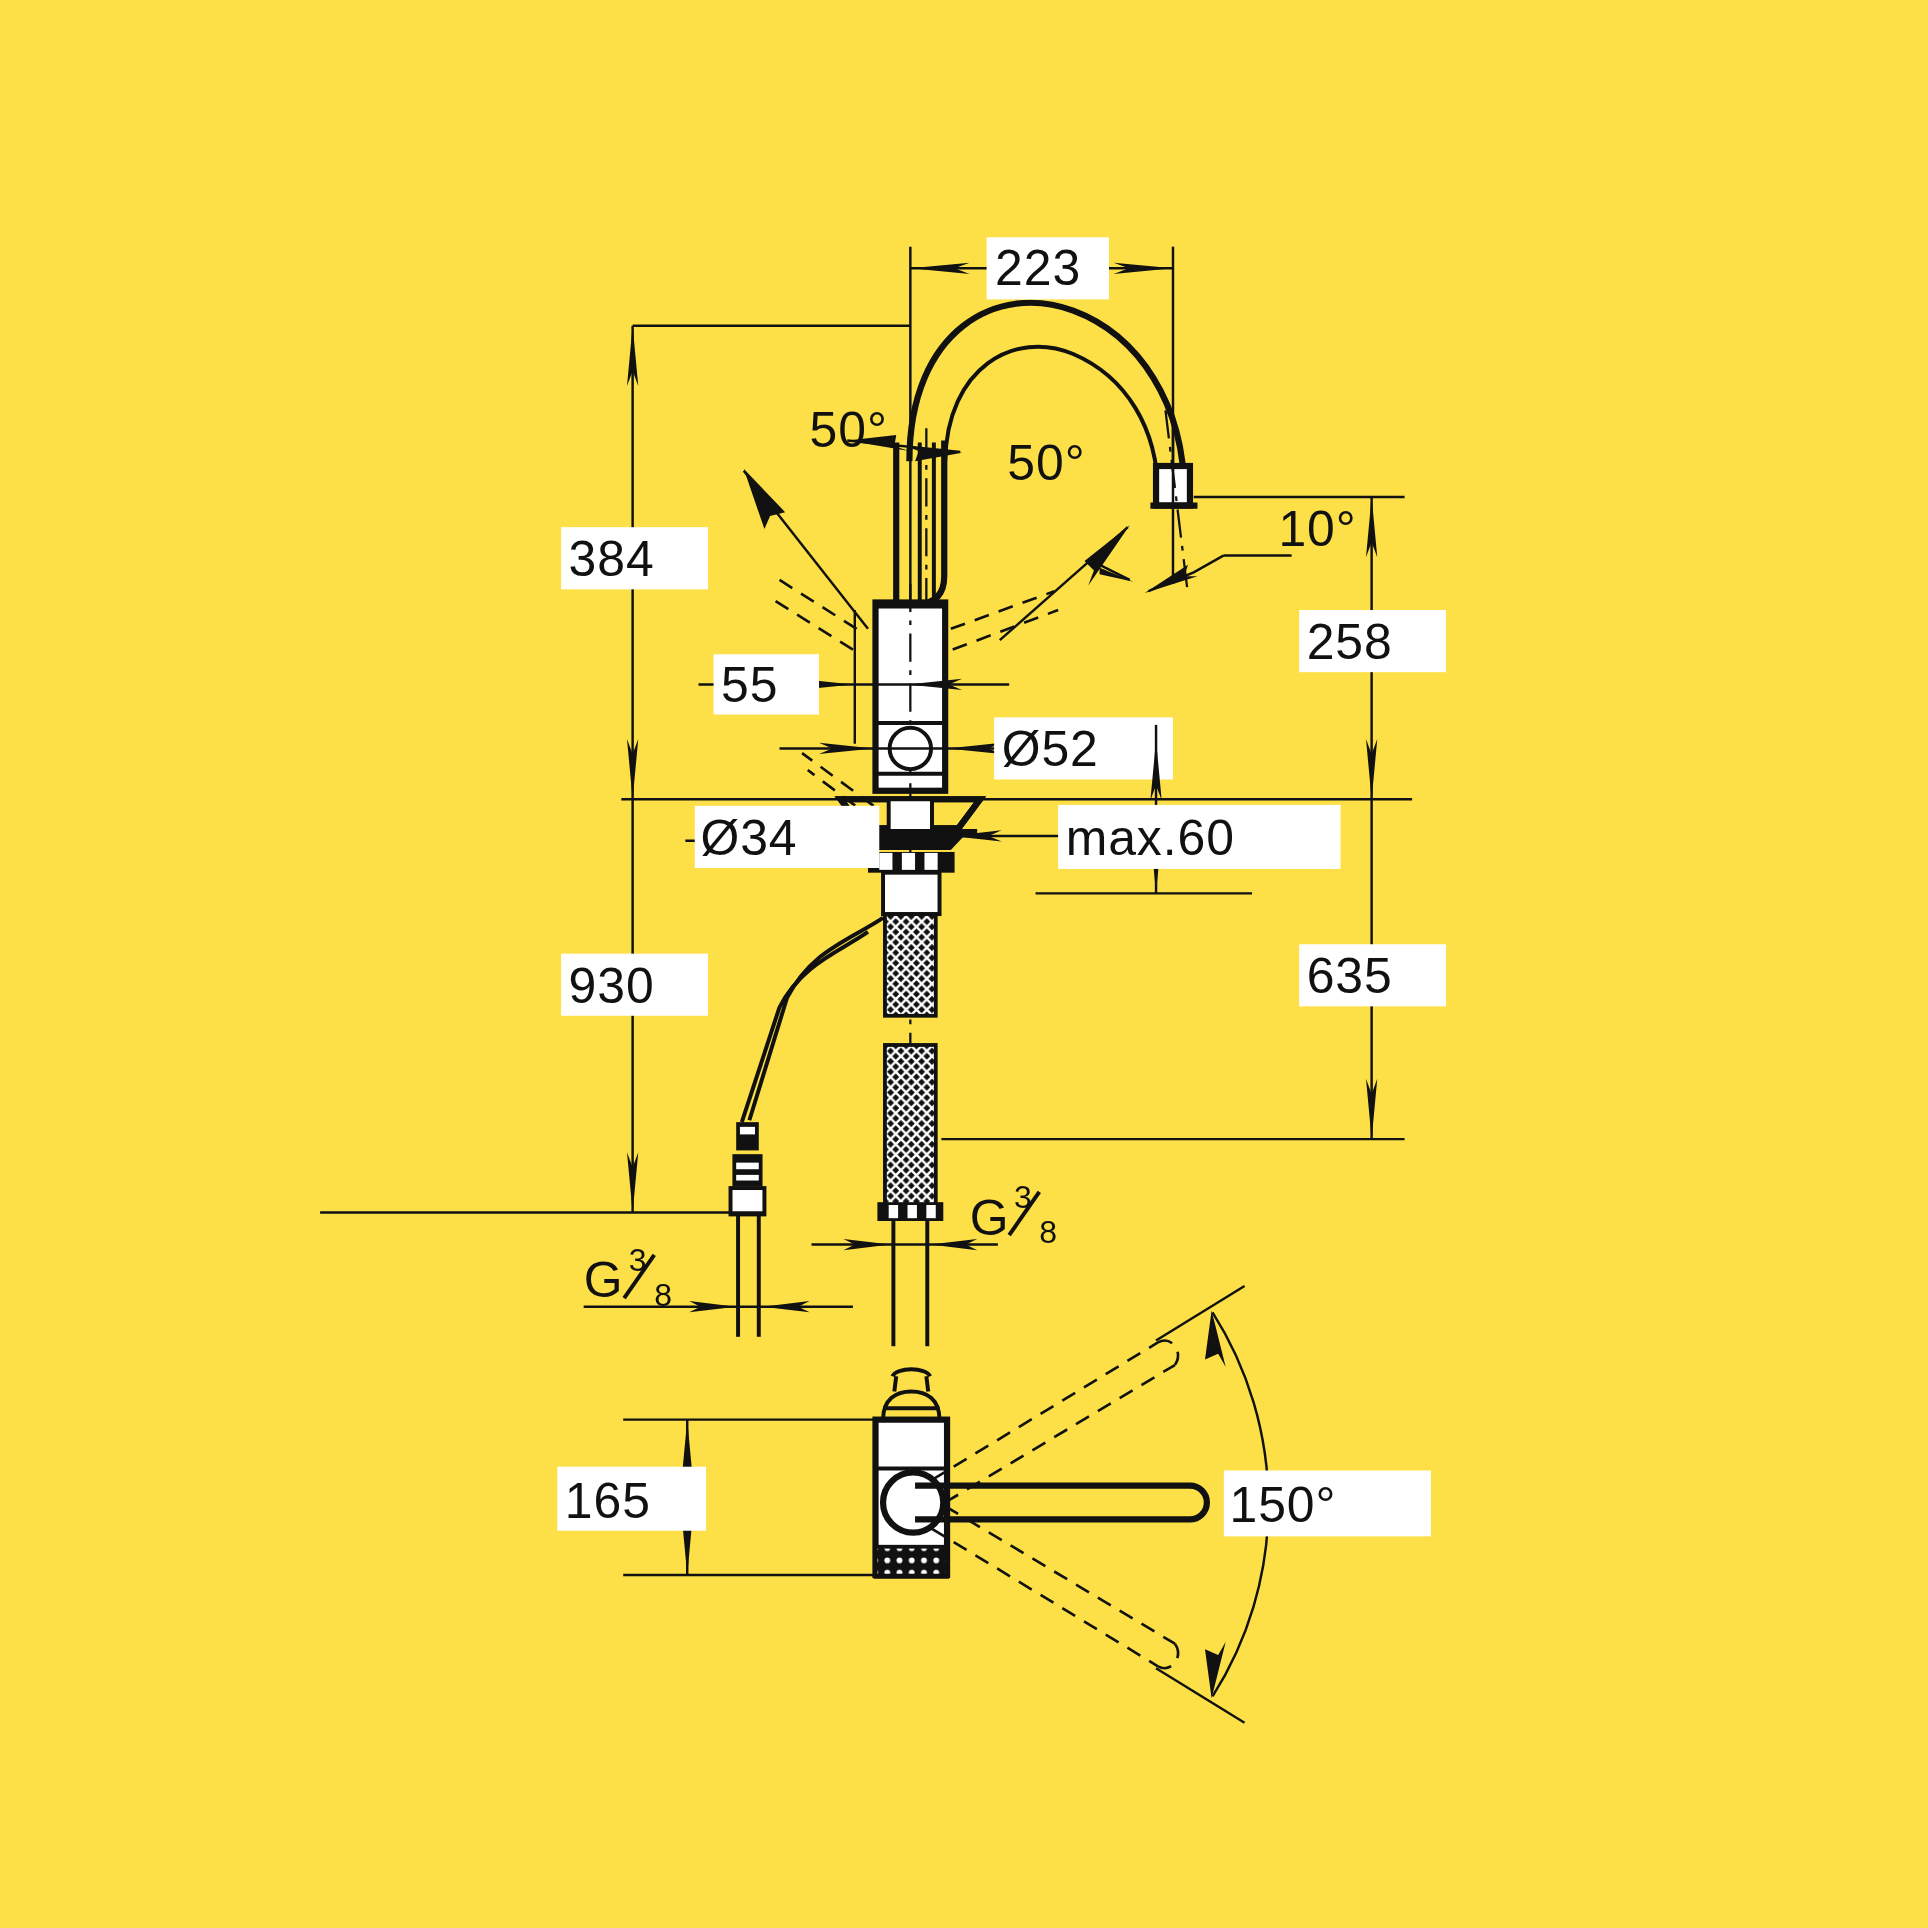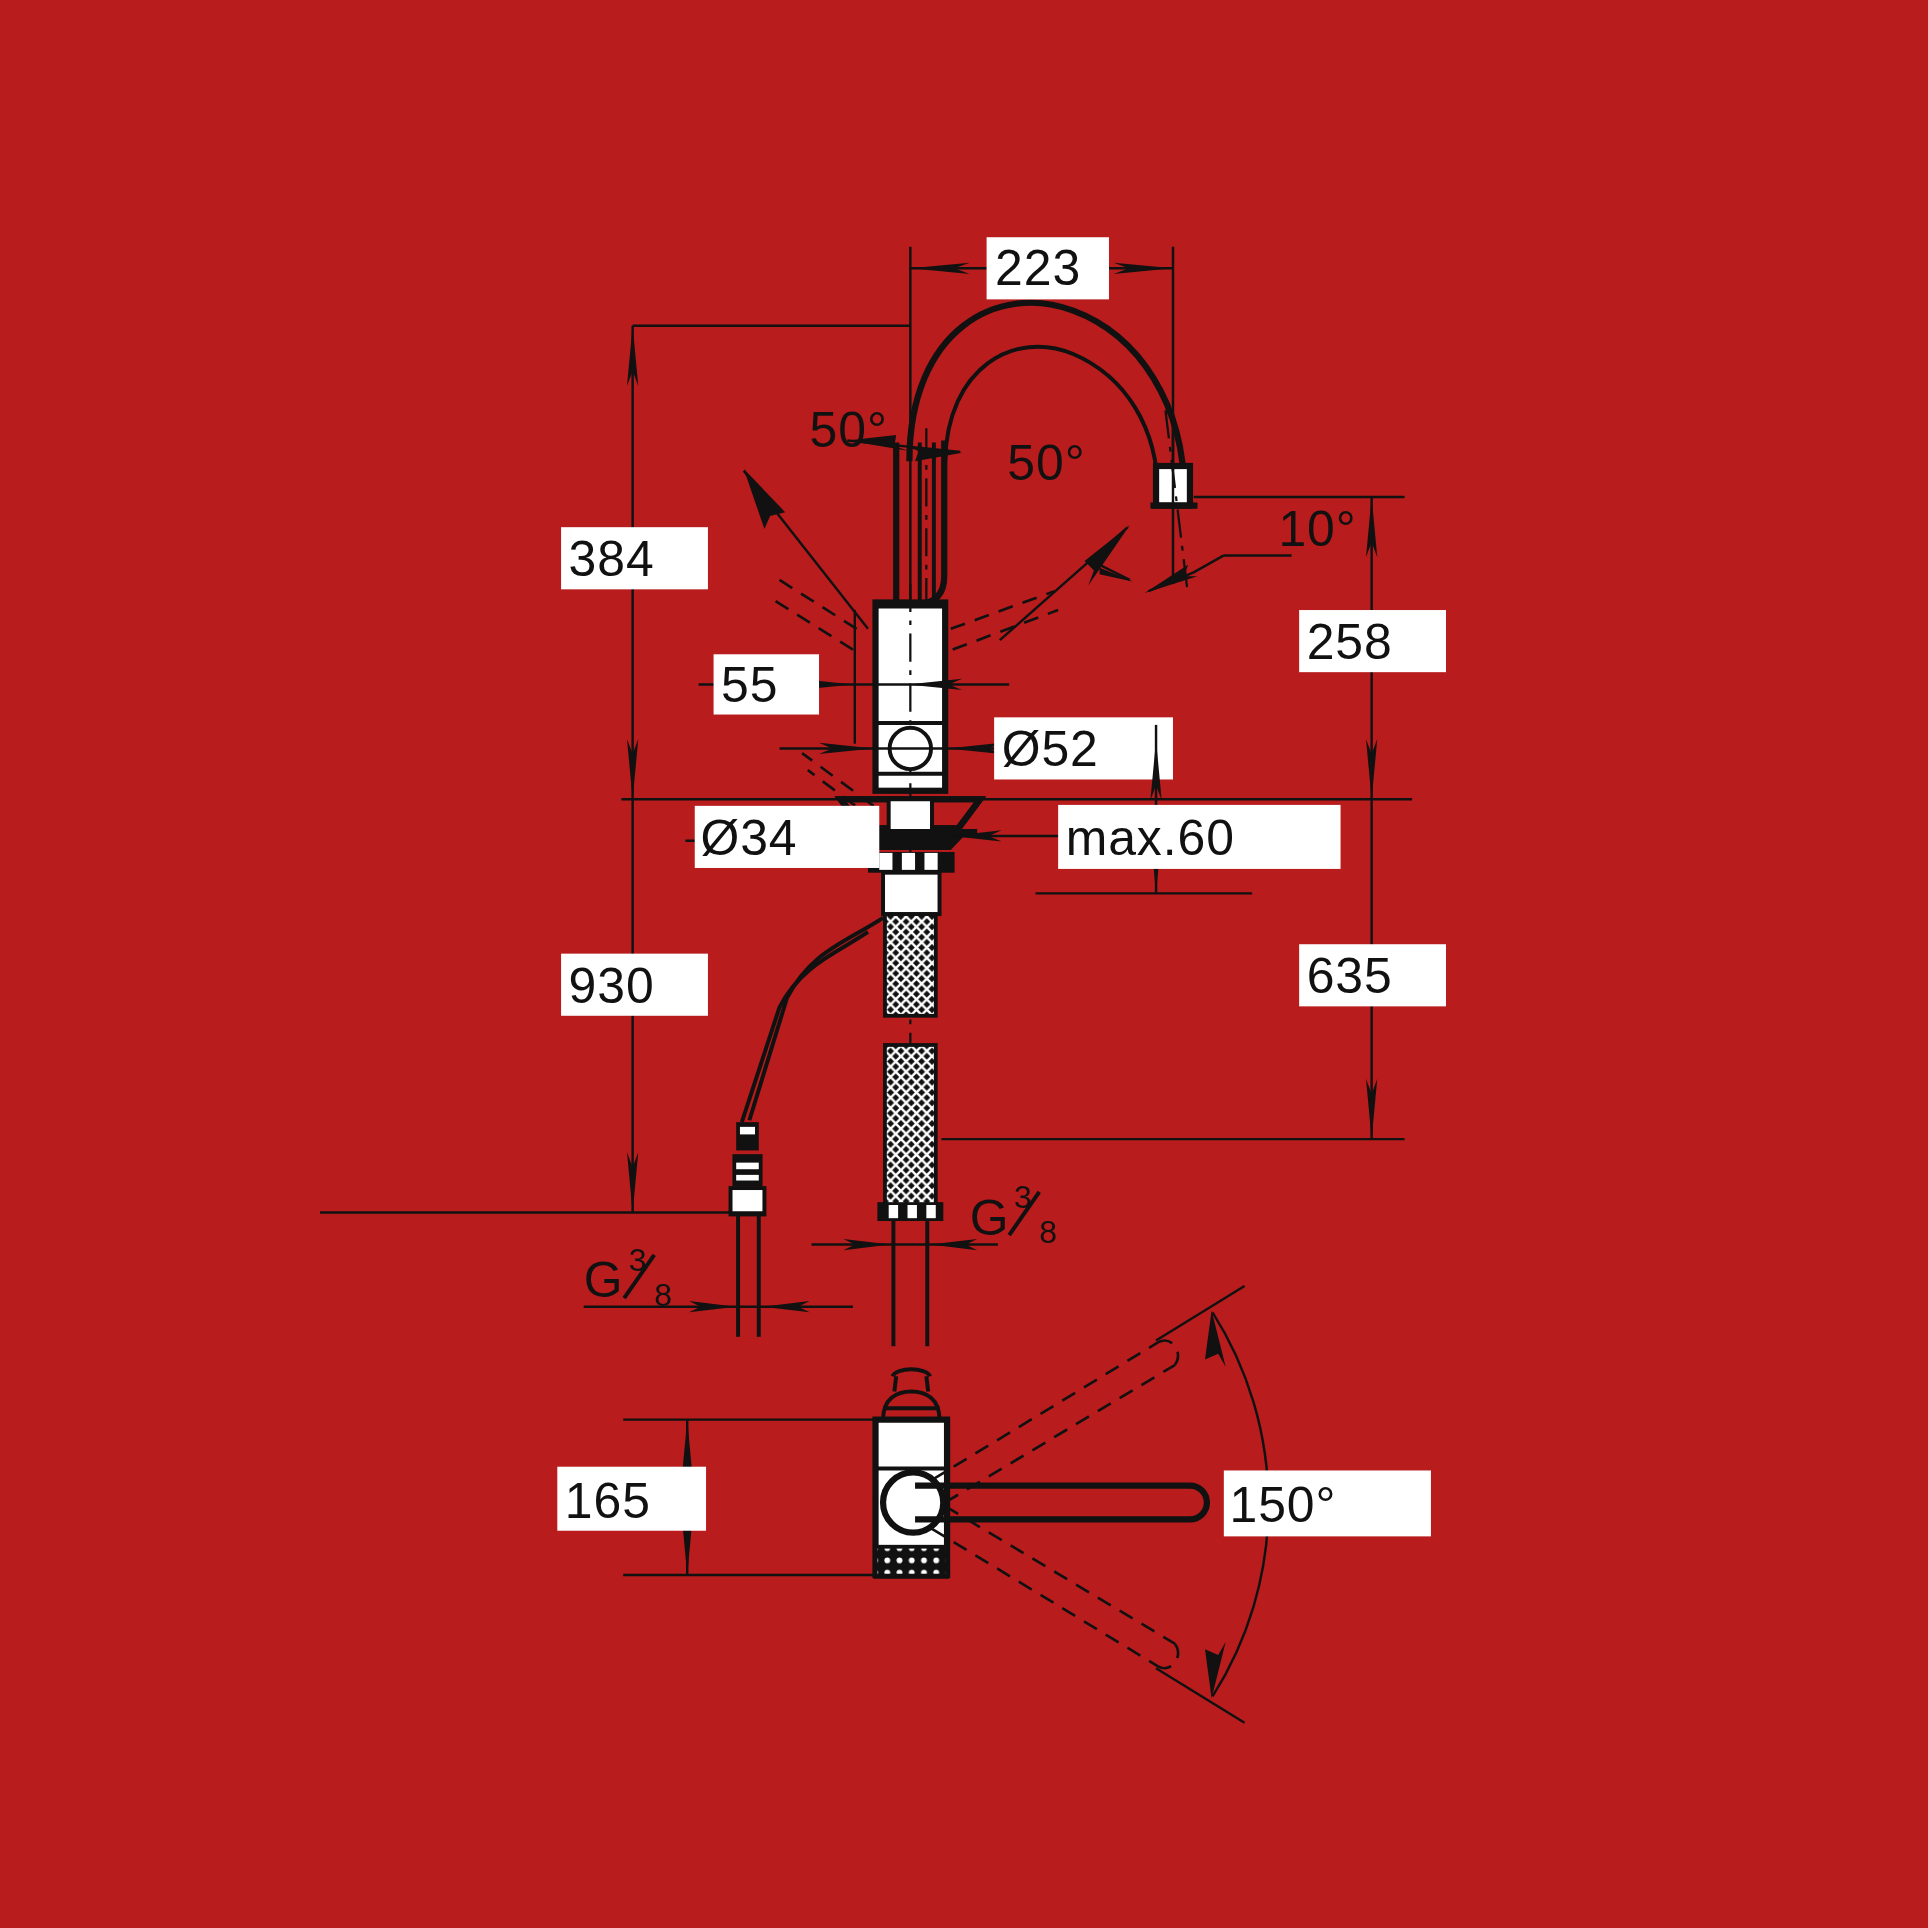--- a/index.html
+++ b/index.html
@@ -11,21 +11,21 @@
   body {
     width: 1928px;
     height: 1928px;
     font-family: "Liberation Sans", sans-serif;
     overflow: hidden;
   }
   #drawing-root {
     position: relative;
     width: 1928px;
     height: 1928px;
-    background: #b91c1c;
+    background: #fde047;
   }
   svg.dwg {
     position: absolute;
     top: 0;
     left: 0;
     width: 1928px;
     height: 1928px;
     display: block;
   }
   .dim-text {

